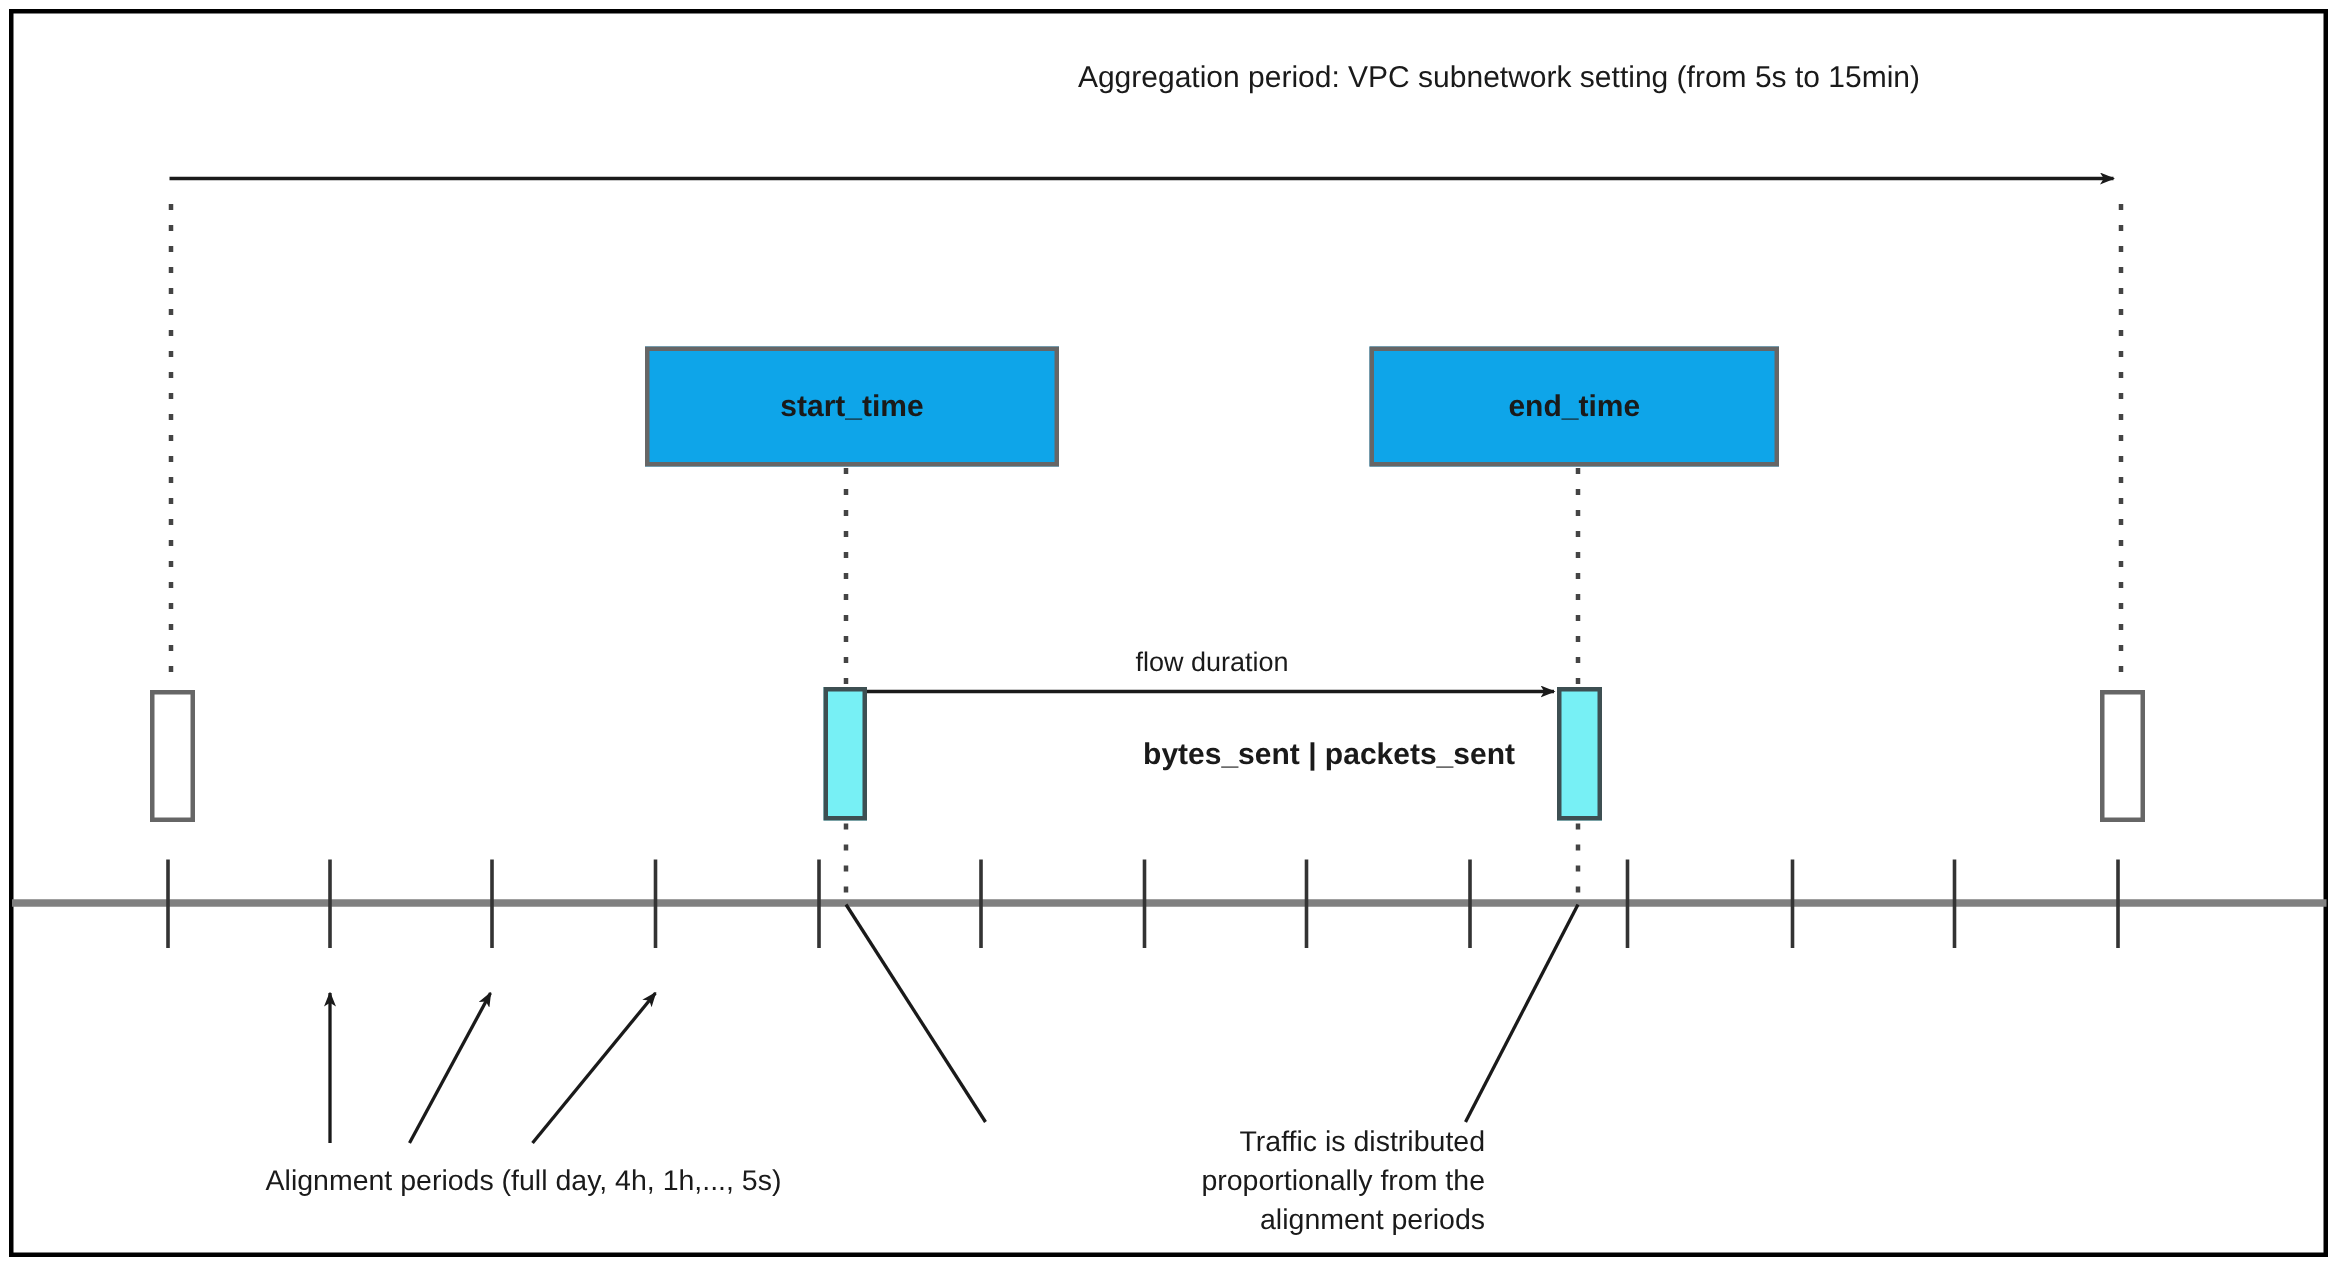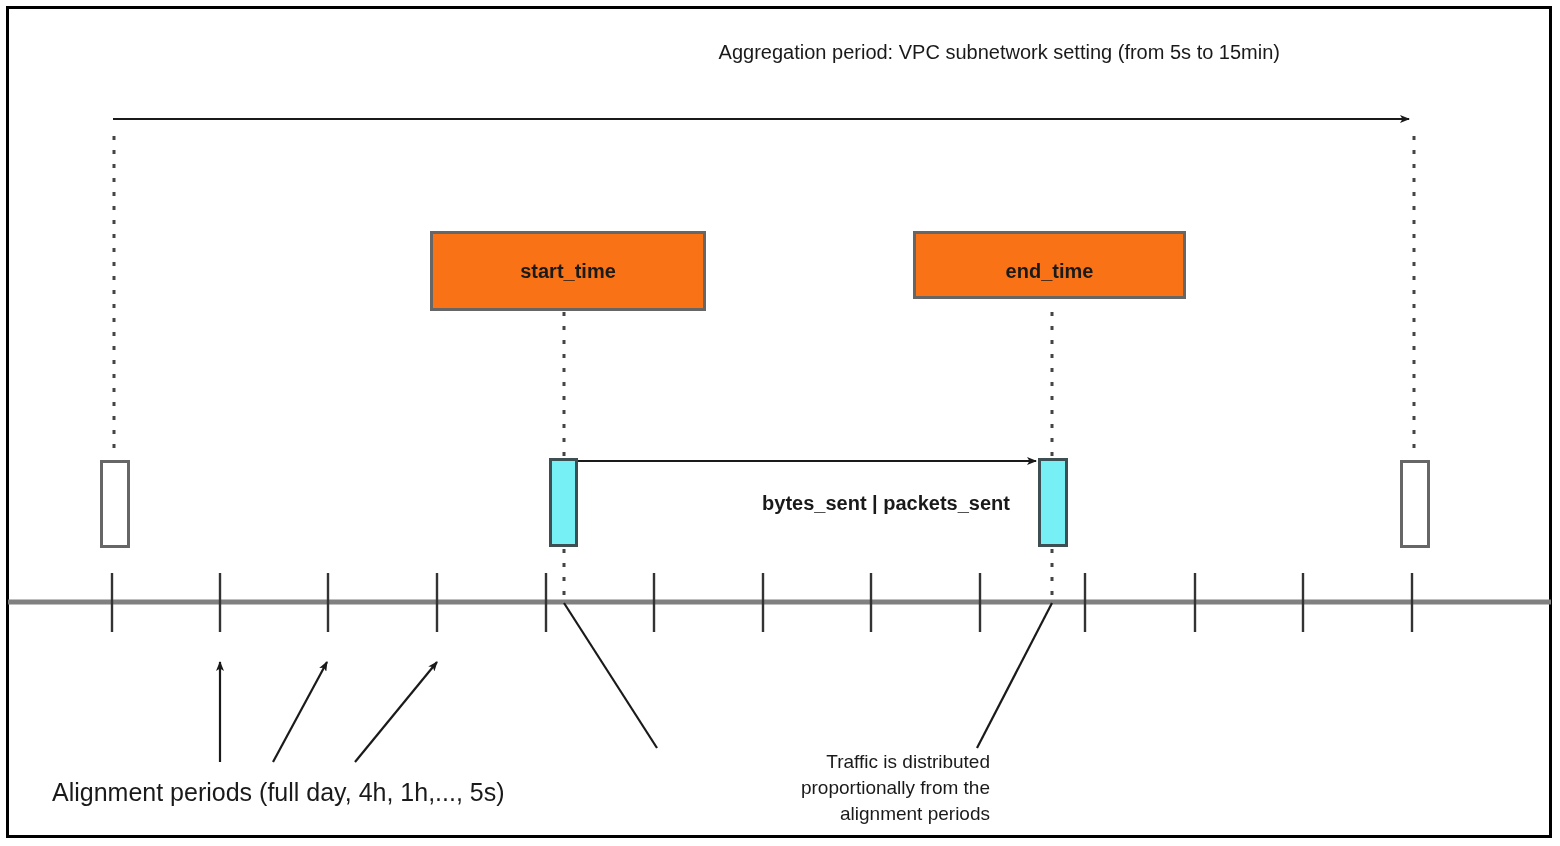--- a/index.html
+++ b/index.html
@@ -58,27 +58,28 @@
   .metric-label {
     font-size: 20px;
     font-weight: bold;
     text-align: right;
   }
   .note-text {
     font-size: 19px;
     text-align: right;
   }
   .align-text {
-    font-size: 25px;
-    text-align: left;
+    font-size: 19px;
+    text-align: center;
+    margin-left: 37px;
   }
   .rectbox {
     position: absolute;
     box-sizing: border-box;
-    background: #f97316;
+    background: #0ea5e9;
     border: 3px solid #666666;
     padding-left: 36px;
   }
   .periodbox {
     position: absolute;
     box-sizing: border-box;
     background: #ffffff;
     border: 3px solid #666666;
   }
   .flowbox {
@@ -159,30 +160,31 @@
     <g>
       <line x1="564" y1="603" x2="657" y2="748" stroke="#1a1a1a" stroke-width="2.2"></line>
       <line x1="1052" y1="603" x2="977" y2="748" stroke="#1a1a1a" stroke-width="2.2"></line>
     </g>
   </svg>
 
   <div class="rectbox" style="left:430px; top:231px; width:276px; height:80px;">
     <div class="txt box-label" style="left:0; top:25px; width:270px;">start_time</div>
   </div>
 
-  <div class="rectbox" style="left:913px; top:231px; width:273px; height:68px;">
+  <div class="rectbox" style="left:913px; top:231px; width:273px; height:80px;">
     <div class="txt box-label" style="left:0; top:25px; width:267px;">end_time</div>
   </div>
 
   <div class="periodbox" style="left:100px; top:460px; width:30px; height:88px;"></div>
   <div class="periodbox" style="left:1400px; top:460px; width:30px; height:88px;"></div>
 
   <div class="flowbox" style="left:549px; top:458px; width:29px; height:89px;"></div>
   <div class="flowbox" style="left:1038px; top:458px; width:30px; height:89px;"></div>
 
+  <div class="txt flow-label" style="left:640px; top:430px; width:336px;">flow duration</div>
 
   <div class="txt metric-label" style="left:606px; top:491px; width:404px;">bytes_sent | packets_sent</div>
 
   <div class="txt align-text" style="left:52px; top:776px; width:520px;">Alignment periods (full day, 4h, 1h,..., 5s)</div>
 
   <div>
     <div class="txt note-text" style="left:690px; top:750px; width:300px;">Traffic is distributed</div>
     <div class="txt note-text" style="left:690px; top:776px; width:300px;">proportionally from the</div>
     <div class="txt note-text" style="left:690px; top:802px; width:300px;">alignment periods</div>
   </div>

